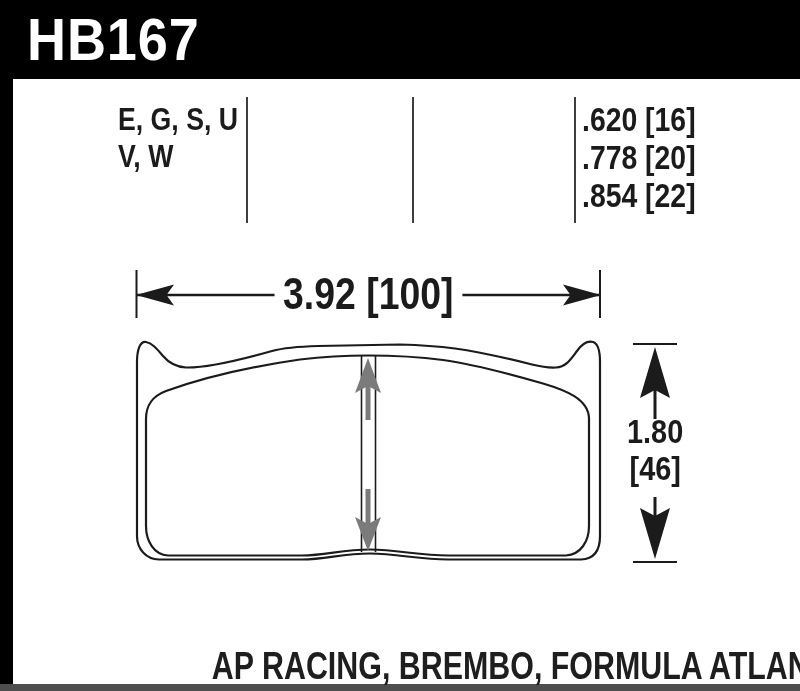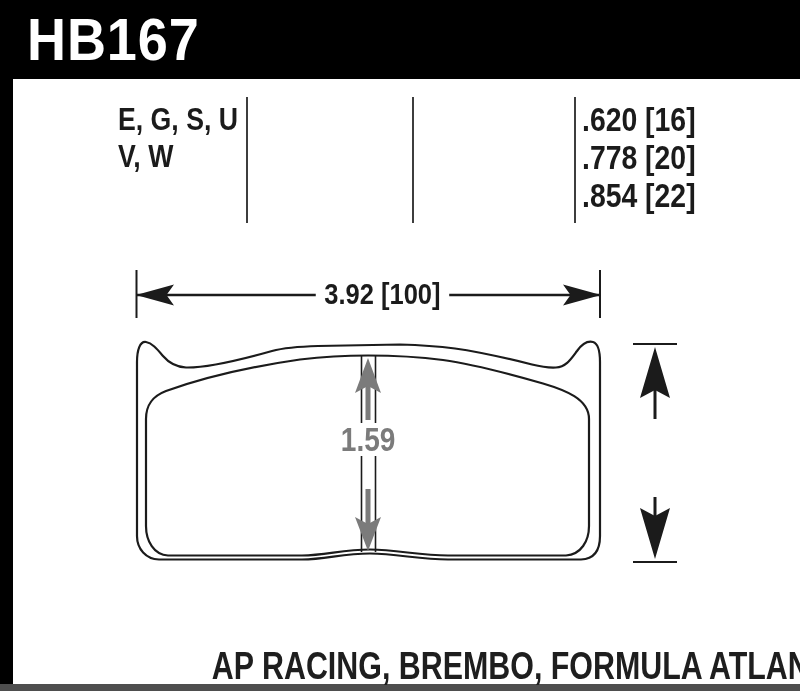--- a/index.html
+++ b/index.html
@@ -33,21 +33,21 @@
     transform:scaleX(0.86); transform-origin:left top;
   }
   #thickness-list {
     left:582px; top:101px; font-size:33px; line-height:38px; white-space:nowrap;
     transform:scaleX(0.86); transform-origin:left top;
   }
 
   
   .dimtxt { text-align:center; white-space:nowrap; }
   .dimtxt .cnd { display:inline-block; transform:scaleX(0.85); transform-origin:center top; }
-  #width-dim-label { left:252px; top:277px; width:260px; font-size:30px; line-height:34px; }
+  #width-dim-label { left:238px; top:277px; width:260px; font-size:44px; line-height:34px; }
   #width-dim-label .cnd { background:#ffffff; padding:0 10px; }
   #height-dim-label { left:605px; top:413px; width:100px; font-size:34px; line-height:37px; }
   #slot-dim-label { left:318px; top:423px; width:100px; font-size:33px; line-height:33px; color:#7b7b7b; }
   #slot-dim-label .cnd { background:#ffffff; padding:0 6px; }
 
   
   #caption { left:131px; top:646px; width:560px; text-align:center;
     font-size:38px; line-height:40px; color:#1e1e1e; white-space:nowrap; }
   #caption .cnd { display:inline-block; transform:scaleX(0.8); transform-origin:center top; }
 
@@ -148,22 +148,25 @@
       <rect x="365.5" y="386" width="5" height="34"></rect>
       <polygon points="368,551 381,517 368,524 355,517"></polygon>
       <rect x="365.5" y="489" width="5" height="35"></rect>
     </g>
   </svg>
 
   <div class="abs dimtxt" id="width-dim-label">
     <span class="cnd">3.92 [100]</span>
   </div>
 
+  <div class="abs dimtxt" id="height-dim-label">
+    <div><span class="cnd">1.80</span></div>
+    <div><span class="cnd">[46]</span></div>
+  </div>
 
   <div class="abs dimtxt" id="slot-dim-label">
-    <div><span class="cnd">1.59</span></div>
   </div>
 
   <div class="abs" id="caption">
     <span class="cnd">AP RACING, BREMBO, FORMULA ATLANTIC</span>
   </div>
 
 </div>
 
 </body></html>

